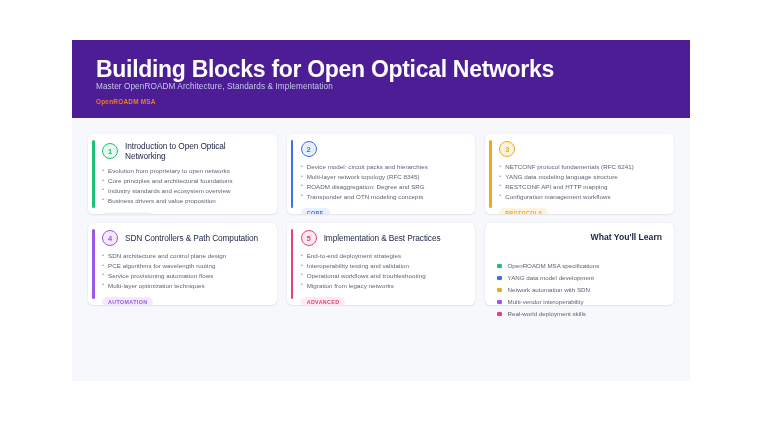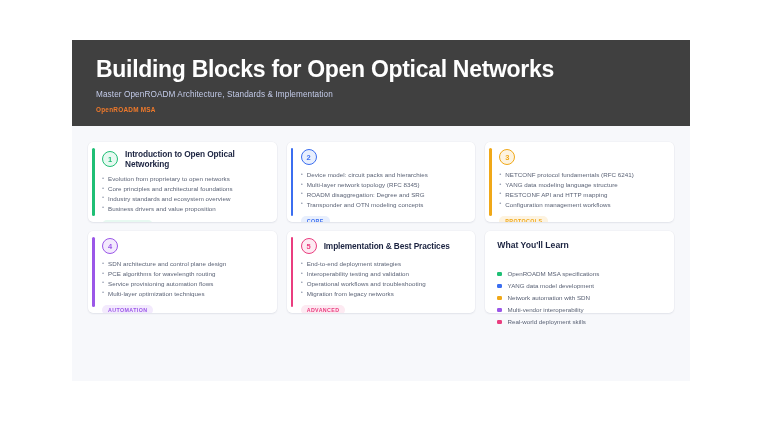--- a/index.html
+++ b/index.html
@@ -11,35 +11,34 @@
   }
   #slide {
     position: absolute;
     left: 72px; top: 40px;
     width: 618px; height: 341px;
     background: #f7f8fb;
     display: flex; flex-direction: column;
   }
   
   .header {
-    background: #404040;
+    background: #4c1d95;
     padding: 17px 24px 13px 24px;
     flex: 0 0 auto;
   }
   .header h1 {
     color: #ffffff;
     font-size: 23px;
     font-weight: bold;
     letter-spacing: -0.3px;
     line-height: 1.1;
   }
   .header .subtitle {
     color: #c3cbe9;
     font-size: 8.2px;
-    margin-top: 8px;
     letter-spacing: 0.1px;
   }
   .header .badge {
     color: #f0792a;
     font-size: 6.4px;
     font-weight: bold;
     margin-top: 7px;
     letter-spacing: 0.25px;
   }
   
@@ -76,21 +75,21 @@
     flex: 0 0 auto;
     width: 16px; height: 16px;
     border-radius: 50%;
     border: 1px solid;
     display: flex; align-items: center; justify-content: center;
     font-size: 7.5px;
     font-weight: bold;
   }
   .card-title {
     font-size: 8.3px;
-    font-weight: bold;
+    font-weight: normal;
     color: #1b2340;
     letter-spacing: -0.1px;
   }
   .bullets { list-style: none; }
   .bullets li {
     position: relative;
     font-size: 6.2px;
     color: #5a6275;
     padding-left: 6px;
     line-height: 1.58;
@@ -116,21 +115,21 @@
   .learn {
     background: #ffffff;
     border-radius: 5px;
     padding: 9px 12px;
     box-shadow: 0 1px 2px rgba(20,30,70,0.07), 0 0 0 0.5px rgba(20,30,70,0.045);
   }
   .learn h2 {
     font-size: 8.6px;
     font-weight: bold;
     color: #1b2340;
-    text-align: left;
+    text-align: right;
     margin-bottom: 19px;
   }
   .learn ul { list-style: none; }
   .learn li {
     display: flex;
     align-items: center;
     gap: 6px;
     font-size: 6.2px;
     color: #5a6275;
     line-height: 1.55;
@@ -171,20 +170,21 @@
             <li>Transponder and OTN modeling concepts</li>
           </ul><span class="tag" style="color: rgb(59, 110, 240); background: rgb(232, 239, 253);">CORE</span></div><div class="card"><div class="accent" style="background: rgb(240, 168, 24);"></div><div class="card-head">
             <div class="num" style="border-color: rgb(240, 168, 24); color: rgb(240, 168, 24); background: rgb(253, 243, 224);">3</div>
           </div><ul class="bullets">
             <li>NETCONF protocol fundamentals (RFC 6241)</li>
             <li>YANG data modeling language structure</li>
             <li>RESTCONF API and HTTP mapping</li>
             <li>Configuration management workflows</li>
           </ul><span class="tag" style="color: rgb(240, 168, 24); background: rgb(253, 243, 224);">PROTOCOLS</span></div><div class="card"><div class="accent" style="background: rgb(155, 87, 232);"></div><div class="card-head">
             <div class="num" style="border-color: rgb(155, 87, 232); color: rgb(155, 87, 232); background: rgb(243, 234, 253);">4</div>
+            <div class="card-title">SDN Controllers &amp; Path Computation</div>
           </div><ul class="bullets">
             <li>SDN architecture and control plane design</li>
             <li>PCE algorithms for wavelength routing</li>
             <li>Service provisioning automation flows</li>
             <li>Multi-layer optimization techniques</li>
           </ul><span class="tag" style="color: rgb(155, 87, 232); background: rgb(243, 234, 253);">AUTOMATION</span></div><div class="card"><div class="accent" style="background: rgb(234, 61, 127);"></div><div class="card-head">
             <div class="num" style="border-color: rgb(234, 61, 127); color: rgb(234, 61, 127); background: rgb(253, 234, 242);">5</div>
             <div class="card-title">Implementation &amp; Best Practices</div>
           </div><ul class="bullets">
             <li>End-to-end deployment strategies</li>

